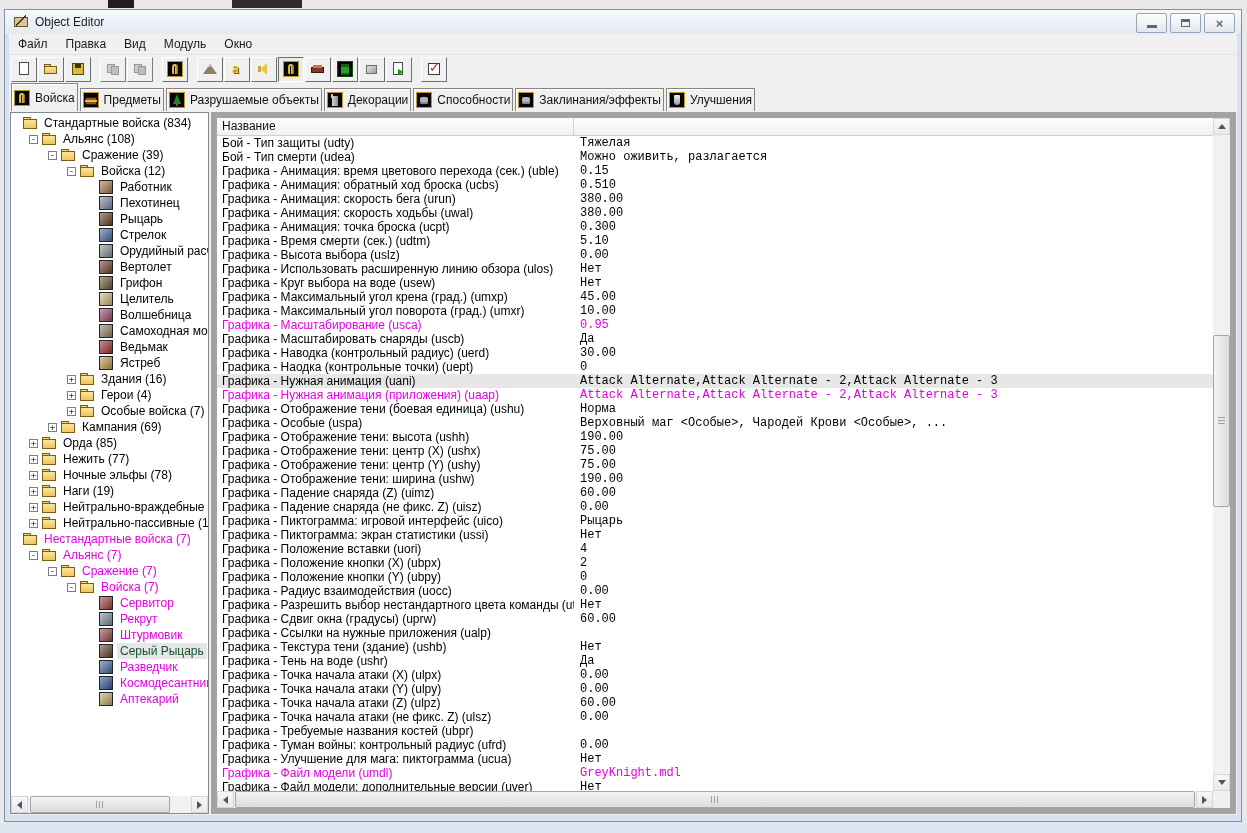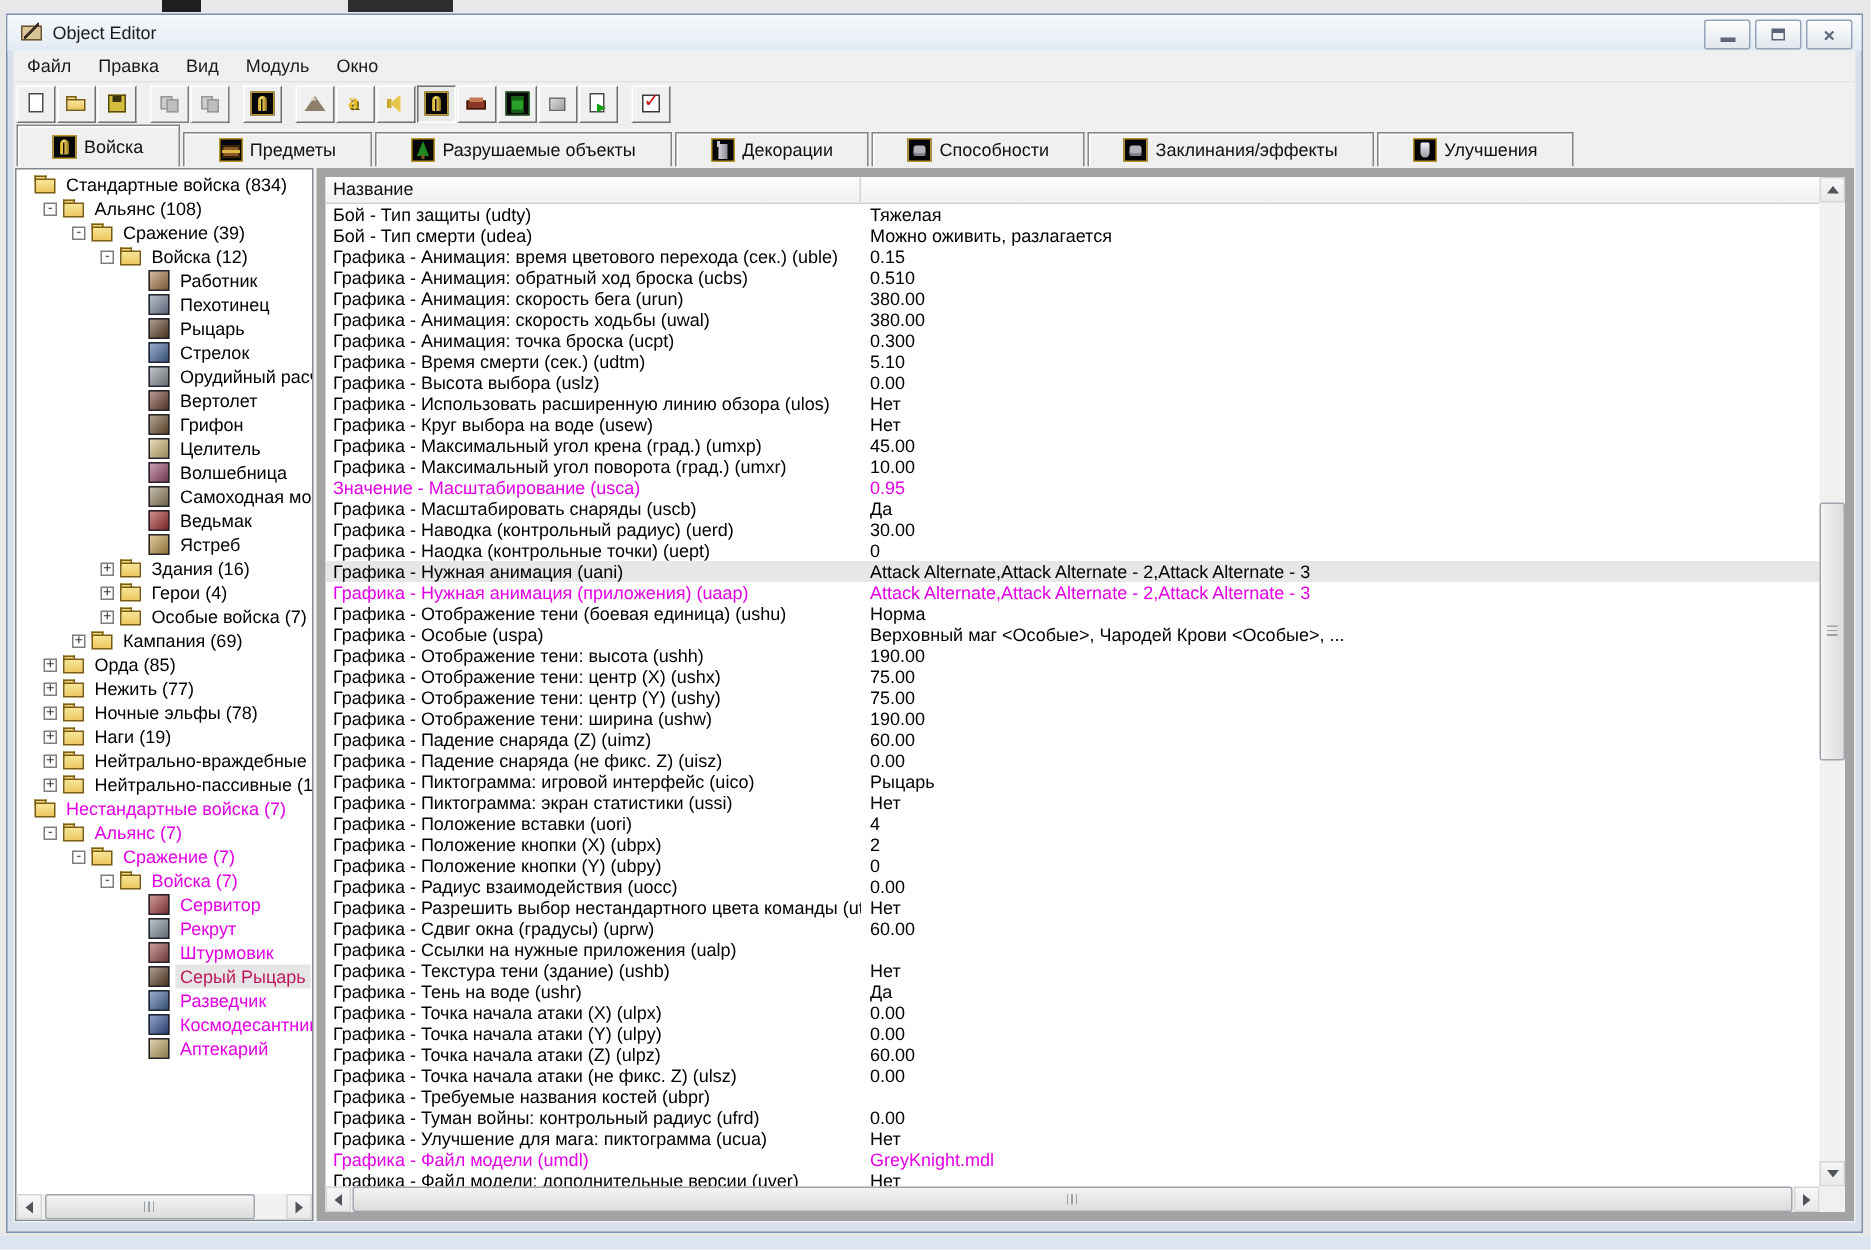--- a/index.html
+++ b/index.html
@@ -33,54 +33,54 @@
   .menu-item{padding:2px 9px;color:#1a1a1a;}
 
   .toolbar{height:28px;flex:none;margin:0 4px;background:#f0f0f0;display:flex;align-items:center;padding-left:2px;}
   .tbtn{width:24px;height:23px;margin-right:1px;background:#f0f0f0;flex:none;
         border:1px solid;border-color:#fff #6f6f6f #6f6f6f #fff;
         display:flex;align-items:center;justify-content:center;}
   .tbtn.pressed{border-color:#6f6f6f #fff #fff #6f6f6f;background:#eaeaea;}
   .tbtn.gap{margin-left:8px;}
 
   .tabbar{height:28px;flex:none;margin:0 4px;background:#f0f0f0;display:flex;align-items:flex-end;padding-left:2px;}
-  .tab{display:flex;align-items:center;height:22px;padding:0 23px;margin-right:2px;background:#f0f0f0;
+  .tab{display:flex;align-items:center;height:22px;padding:0 2px;margin-right:2px;background:#f0f0f0;
        border:1px solid #858585;border-bottom:none;box-shadow:inset 1px 1px 0 #fff;}
   .tab.active{height:27px;box-shadow:inset 1px 1px 0 #fff,0 1px 0 #f0f0f0;}
   .tab .lbl{margin-left:5px;color:#101010;}
 
   .content{flex:1;margin:0 4px 6px 4px;background:#f0f0f0;display:flex;gap:2px;padding:1px;min-height:0;}
 
   
   #treepanel{width:199px;flex:none;background:#fff;border:1px solid #828790;position:relative;overflow:hidden;box-sizing:border-box;}
   #tree{position:absolute;left:0;top:2px;right:0;bottom:18px;overflow:hidden;}
   .trow{display:flex;align-items:center;height:16px;white-space:nowrap;}
   .trow .sp{flex:none;}
   .exp{flex:none;width:9px;height:9px;box-sizing:border-box;border:1px solid #7e7e7e;background:#fff;
        font-family:"DejaVu Sans Mono",monospace;font-size:9px;line-height:7px;text-align:center;color:#333;margin-right:4px;}
   .tfolder{flex:none;width:14px;height:12px;position:relative;margin-right:4px;}
   .tfolder:before{content:"";position:absolute;left:0;top:0;width:6px;height:3px;background:#f2d878;border:1px solid #7a5c14;border-bottom:none;}
   .tfolder:after{content:"";position:absolute;left:0;top:2px;width:12px;height:8px;background:linear-gradient(#f8e49a,#ecc85e);border:1px solid #7a5c14;}
   .uicon{flex:none;width:14px;height:14px;border:1px solid #23232d;box-sizing:border-box;margin-right:4px;
          background-image:linear-gradient(135deg,rgba(255,255,255,.45),rgba(0,0,0,.3));}
   .trow .lbl{padding:1px 3px;}
   .trow.modified .lbl{color:#e400e4;}
-  .trow.selected .lbl{background:#e6e6e6;color:#be185d;}
+  .trow.selected .lbl{background:#e6e6e6;color:#14532d;}
 
   
   #tablepanel{flex:1;background:#fff;border:6px solid #a3a3a3;position:relative;overflow:hidden;box-sizing:border-box;}
   .thead{position:absolute;left:0;top:0;right:17px;height:18px;display:flex;
          background:linear-gradient(#fdfdfd,#f0f1f3);border-bottom:1px solid #cfcfcf;box-sizing:border-box;}
   .hcell{padding:1px 0 0 5px;color:#101010;box-sizing:border-box;}
   .hc1{width:357px;flex:none;border-right:1px solid #d4d4d4;}
   .hc2{flex:1;}
   #rows{position:absolute;left:0;top:18px;right:17px;bottom:17px;overflow:hidden;}
   .prow{display:flex;height:14px;line-height:14px;white-space:nowrap;}
   .pname{width:357px;flex:none;overflow:hidden;padding-left:5px;box-sizing:border-box;}
-  .pval{flex:1;overflow:hidden;padding-left:6px;}
+  .pval{flex:1;overflow:hidden;padding-left:6px;font-family:Liberation Mono, monospace;}
   .prow.modified{color:#e400e4;}
   .prow.selected{background:#e7e7e7;}
 
   
   .sb{background:#f1f1f1;}
   .vsb{position:absolute;top:0;right:0;width:17px;bottom:17px;}
   .hsb{position:absolute;left:0;bottom:0;height:17px;}
   .hsb.intable{right:17px;}
   .hsb.intree{right:0;}
   .corner{position:absolute;right:0;bottom:0;width:17px;height:17px;background:#f0f0f0;}
@@ -521,21 +521,21 @@
             </div>
             <div class="prow">
               <span class="pname">Графика - Максимальный угол крена (град.) (umxp)</span>
               <span class="pval">45.00</span>
             </div>
             <div class="prow">
               <span class="pname">Графика - Максимальный угол поворота (град.) (umxr)</span>
               <span class="pval">10.00</span>
             </div>
             <div class="prow modified">
-              <span class="pname">Значение - Масштабирование (usca)</span>
+              <span class="pname">Графика - Масштабирование (usca)</span>
               <span class="pval">0.95</span>
             </div>
             <div class="prow">
               <span class="pname">Графика - Масштабировать снаряды (uscb)</span>
               <span class="pval">Да</span>
             </div>
             <div class="prow">
               <span class="pname">Графика - Наводка (контрольный радиус) (uerd)</span>
               <span class="pval">30.00</span>
             </div>

